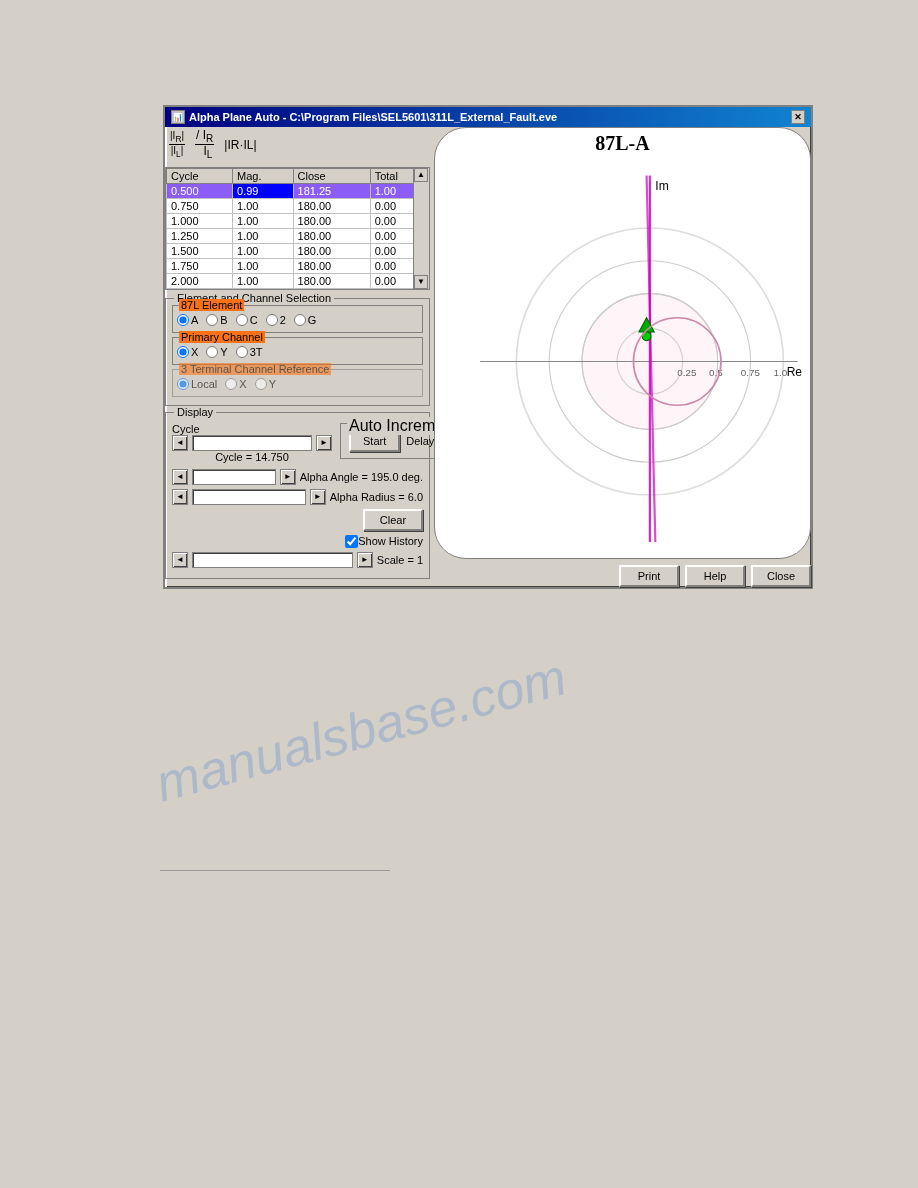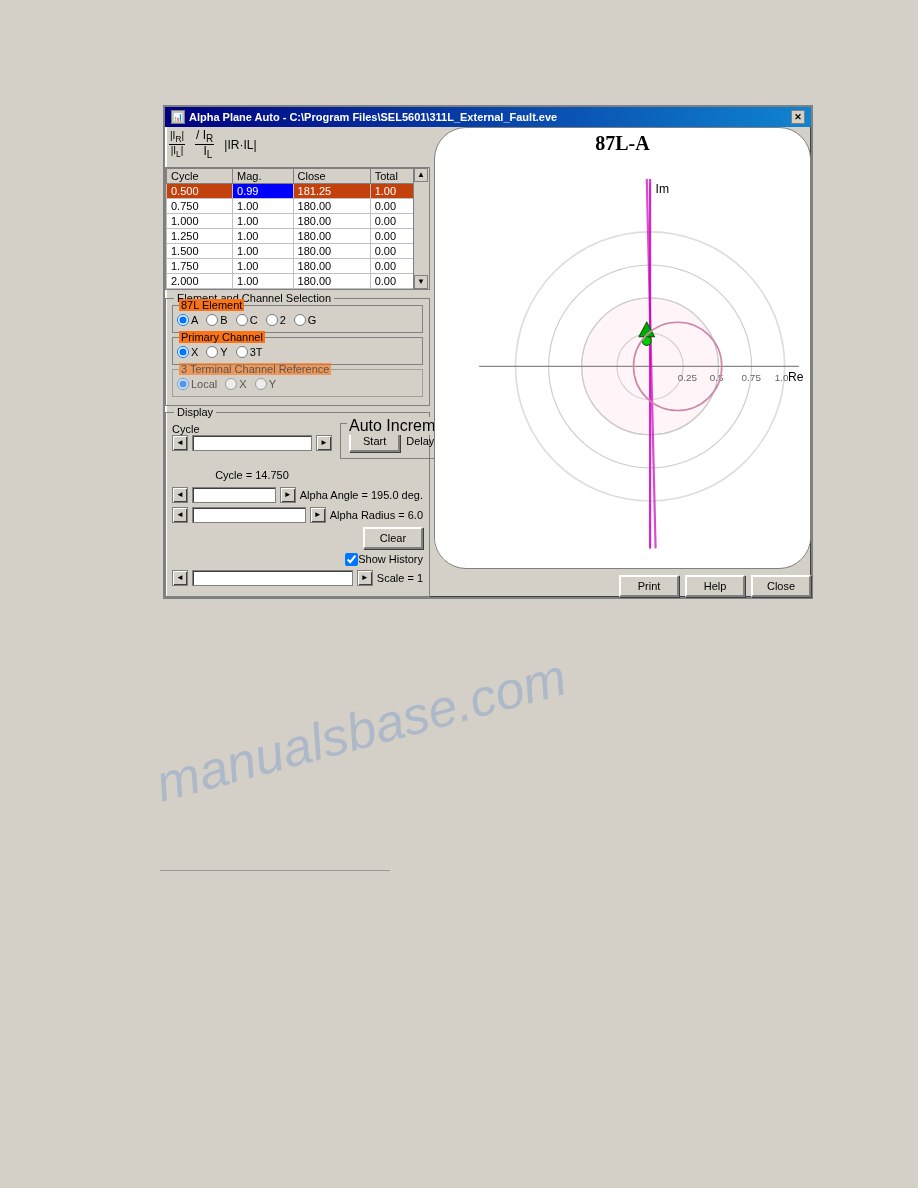--- a/index.html
+++ b/index.html
@@ -140,21 +140,21 @@
       position: relative;
       border: 1px solid #808080;
     }
 
     .table-scroll {
       max-height: 160px;
       overflow: hidden;
     }
 
     .row-selected td {
-      background: #c2410c;
+      background: #8b5cf6;
       color: white;
     }
 
     .row-selected td.mag-highlight {
       background: #0000ff;
       color: white;
     }
 
     
     .table-scrollbar {
@@ -335,21 +335,20 @@
 
     .cycle-inner {
       display: flex;
       align-items: center;
       gap: 4px;
     }
 
     .cycle-label {
       font-size: 11px;
       text-align: center;
-      margin-top: 18px;
     }
 
     input[type="checkbox"] {
       width: 13px;
       height: 13px;
     }
 
     
     .window-body {
     }

